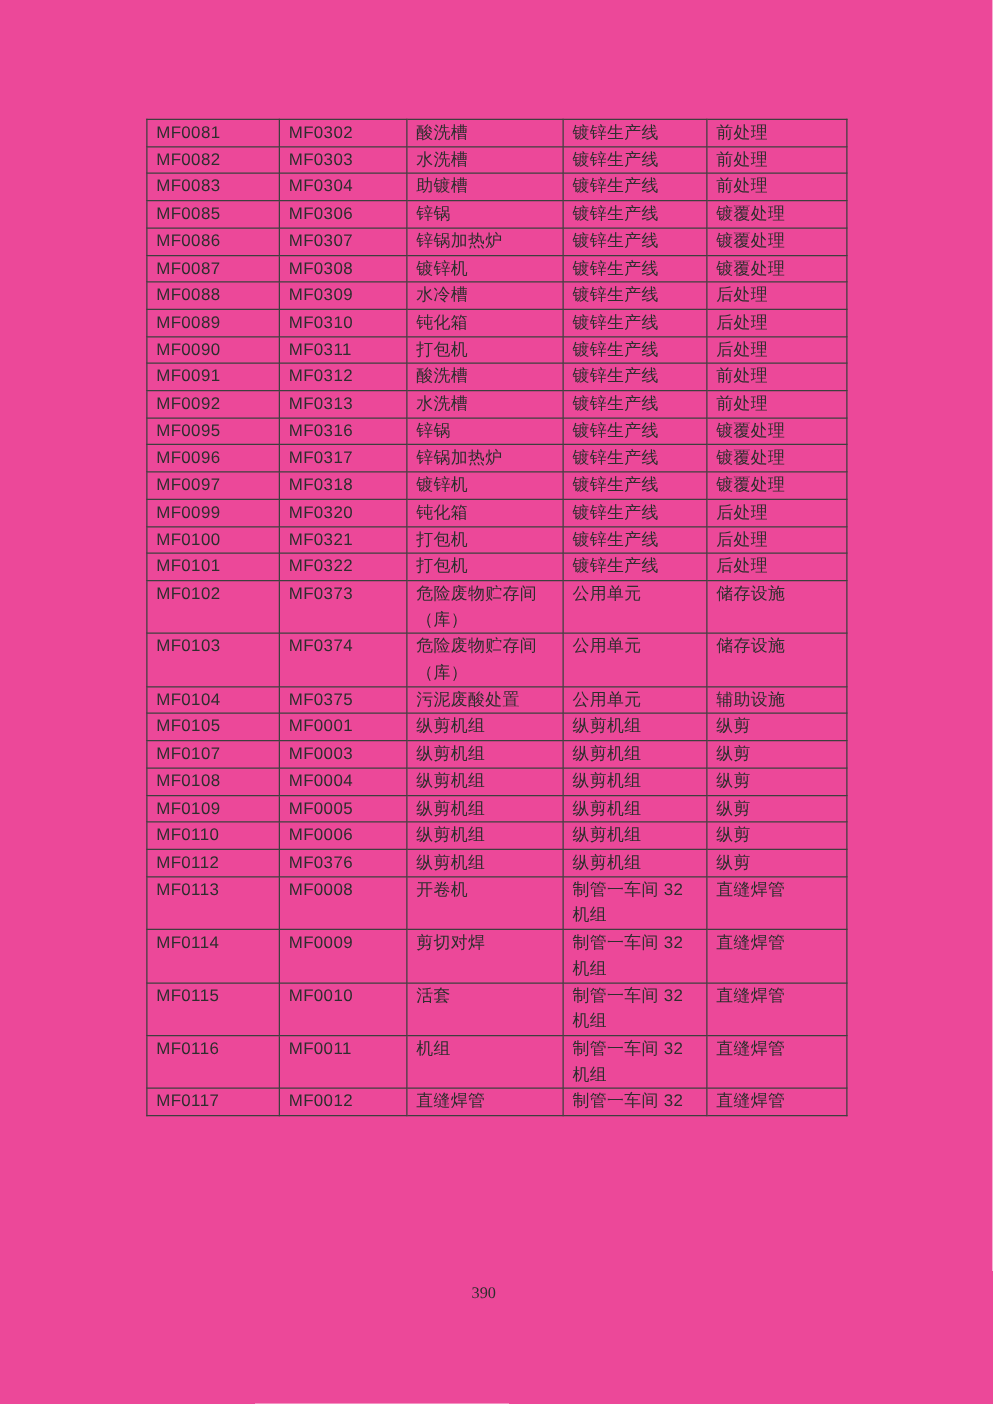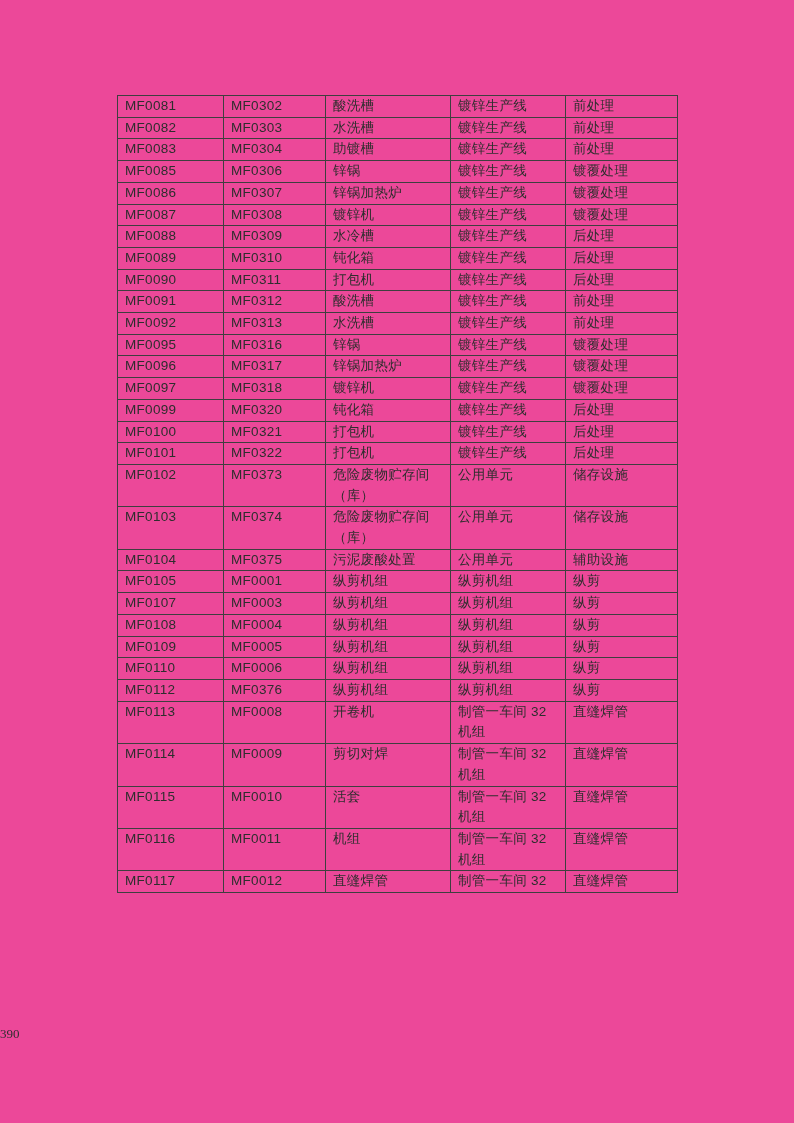--- a/index.html
+++ b/index.html
@@ -37,21 +37,21 @@
   .col-c1 { width: 106px; }
   .col-c2 { width: 102px; }
   .col-c3 { width: 125px; }
   .col-c4 { width: 115px; }
   .col-c5 { width: 112px; }
   .page-number {
     position: absolute;
     top: 1026px;
     left: 0;
     width: 774px;
-    text-align: left;
+    text-align: center;
     font-family: "Liberation Serif", "DejaVu Serif", serif;
     font-size: 13px;
     color: #2e2e2e;
   }
 </style>
 </head>
 <body>
 
 <div class="page">
   <table class="equipment-table">

